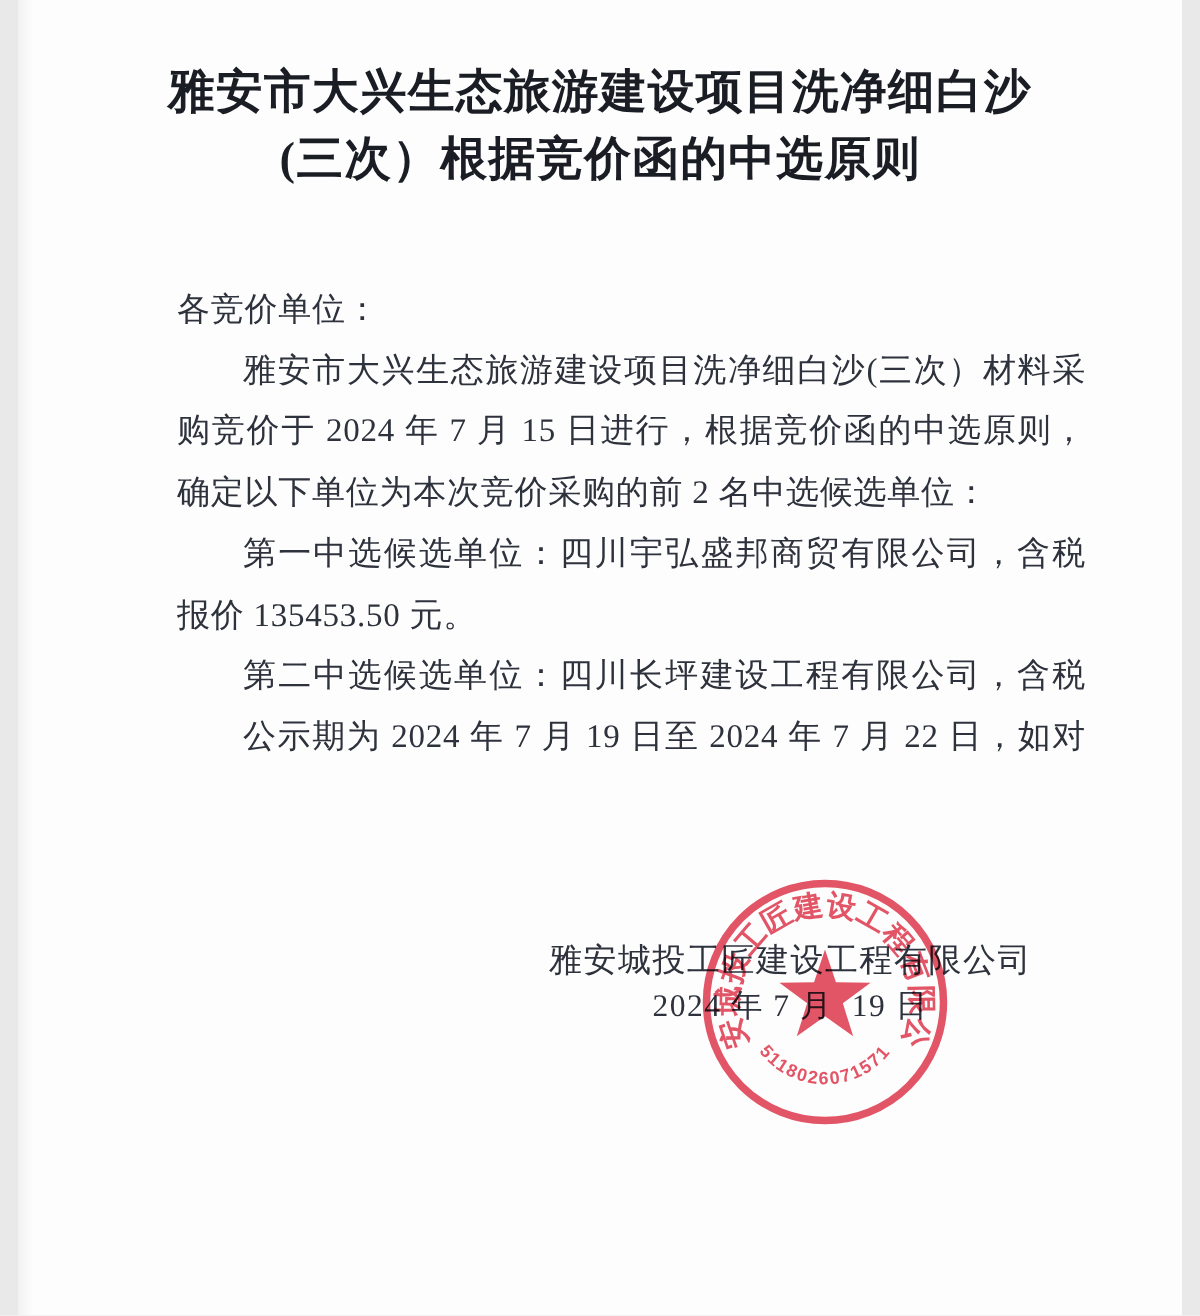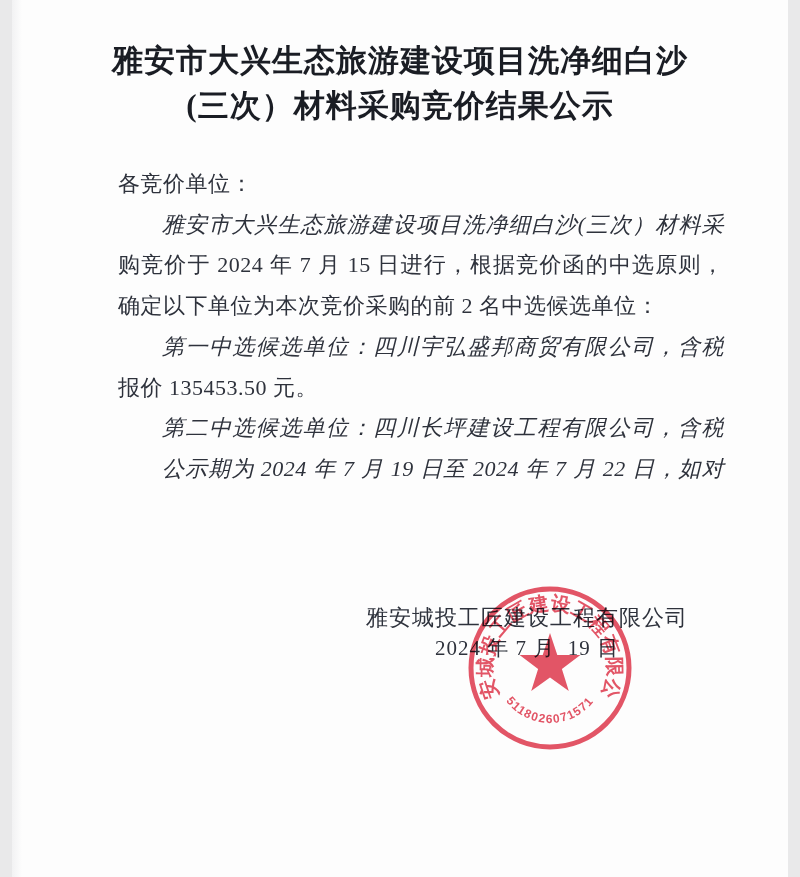--- a/index.html
+++ b/index.html
@@ -18,28 +18,28 @@
     margin: 38px 60px 0 60px;
     text-align: center;
     font-size: 31px;
     line-height: 45px;
     font-weight: bold;
     letter-spacing: 1px;
     color: #1a1d24;
   }
   .title .t-line { display: block; }
   .doc-body {
-    margin: 36px 92px 0 106px;
+    margin: 58px 92px 0 106px;
     width: 606px;
     font-size: 22px;
     line-height: 40.7px;
     letter-spacing: 0.5px;
   }
   .line { display: block; }
-  .line.indent { text-indent: 2em; font-style: italic; }
+  .line.indent { text-indent: 2em; }
   .line.stretch { text-align: justify; text-align-last: justify; }
   .signature {
     margin-top: 112px;
     padding-right: 100px;
     text-align: right;
   }
   .sig-inner { display: inline-block; text-align: center; }
   .sig-company {
     font-size: 22px;
     line-height: 32px;
@@ -75,21 +75,21 @@
     letter-spacing: 1.2px;
   }
 </style>
 </head>
 <body>
 
 <div class="page">
 
   <h1 class="title">
     <span class="t-line">雅安市大兴生态旅游建设项目洗净细白沙</span>
-    <span class="t-line">(三次）材料采购竞价结果公示</span>
+    <span class="t-line">(三次）根据竞价函的中选原则</span>
   </h1>
 
   <div class="doc-body">
     <div class="line">各竞价单位：</div>
 
     <div class="line indent stretch">雅安市大兴生态旅游建设项目洗净细白沙(三次）材料采</div>
     <div class="line stretch">购竞价于 2024 年 7 月 15 日进行，根据竞价函的中选原则，</div>
     <div class="line">确定以下单位为本次竞价采购的前 2 名中选候选单位：</div>
 
     <div class="line indent stretch">第一中选候选单位：四川宇弘盛邦商贸有限公司，含税</div>

